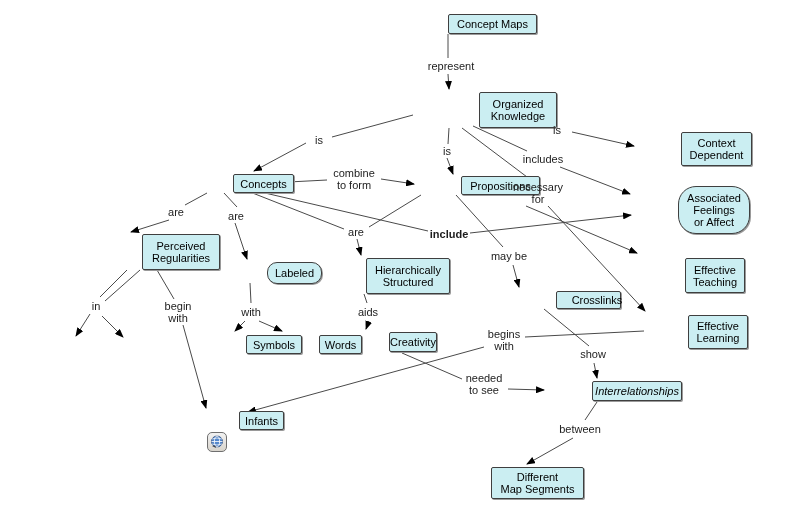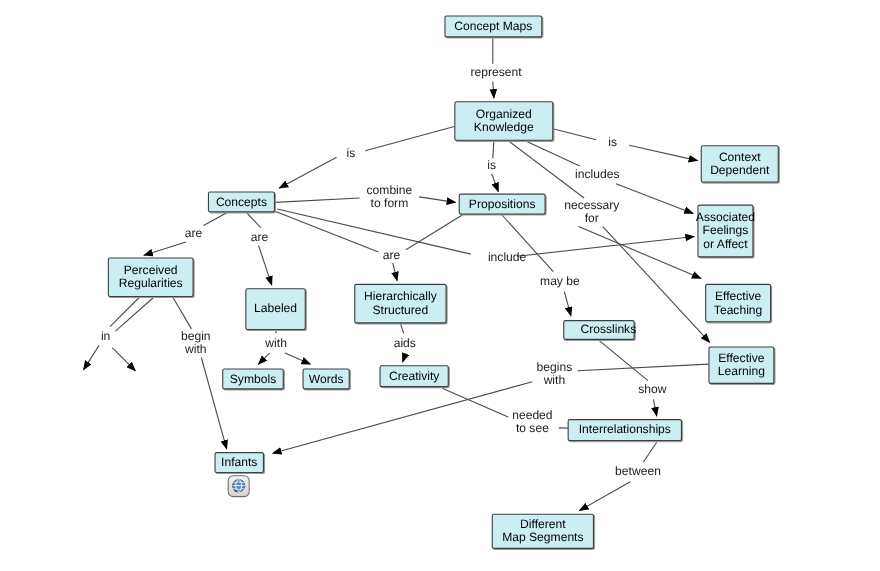--- a/index.html
+++ b/index.html
@@ -15,20 +15,21 @@
     box-shadow:1px 1px 0 #9a9a9a;
     color:#000;
     font-size:11px;
     line-height:12px;
     text-align:center;
     display:flex;align-items:center;justify-content:center;
     white-space:pre-line;
     padding:1px 3px;
     box-sizing:border-box;
     cursor:default;
+    margin-left:44px;
   }
   .link-label{
     position:absolute;
     transform:translate(-50%,-50%);
     color:#1c1c1c;
     font-size:11px;
     line-height:12px;
     text-align:center;
     white-space:pre-line;
     background:transparent;
@@ -139,60 +140,60 @@
         <line x1="594" y1="363" x2="597" y2="378" marker-end="url(#arr)"></line>
       </g>
       <g>
         <line x1="597" y1="402" x2="585" y2="420"></line>
         <line x1="573" y1="438" x2="527" y2="464" marker-end="url(#arr)"></line>
       </g>
     </g>
   </svg>
 
   <div class="node" style="left:404px;top:14px;width:89px;height:20px;">Concept Maps</div>
-  <div class="node" style="left:413px;top:92px;width:90px;height:36px;">Organized
+  <div class="node" style="left:435px;top:92px;width:78px;height:36px;">Organized
 Knowledge</div>
   <div class="node" style="left:189px;top:174px;width:61px;height:19px;">Concepts</div>
   <div class="node" style="left:417px;top:176px;width:79px;height:19px;">Propositions</div>
   <div class="node" style="left:637px;top:132px;width:71px;height:34px;">Context
 Dependent</div>
-  <div class="node" style="left:634px;top:186px;width:51px;height:48px;">Associated
+  <div class="node" style="left:634px;top:186px;width:72px;height:48px;border-radius:18px;">Associated
 Feelings
 or Affect</div>
   <div class="node" style="left:641px;top:258px;width:60px;height:35px;">Effective
 Teaching</div>
   <div class="node" style="left:644px;top:315px;width:60px;height:34px;">Effective
 Learning</div>
   <div class="node" style="left:98px;top:234px;width:78px;height:36px;">Perceived
 Regularities</div>
-  <div class="node" style="left:223px;top:262px;width:55px;height:38px;">Labeled</div>
+  <div class="node" style="left:223px;top:262px;width:55px;height:22px;border-radius:10px;">Labeled</div>
   <div class="node" style="left:202px;top:335px;width:56px;height:19px;">Symbols</div>
   <div class="node" style="left:275px;top:335px;width:43px;height:19px;">Words</div>
   <div class="node" style="left:322px;top:258px;width:84px;height:36px;">Hierarchically
 Structured</div>
-  <div class="node" style="left:345px;top:332px;width:63px;height:20px;">Creativity</div>
+  <div class="node" style="left:345px;top:332px;width:48px;height:20px;">Creativity</div>
   <div class="node" style="left:512px;top:291px;width:65px;height:18px;padding-left:20px;">Crosslinks</div>
   <div class="node" style="left:195px;top:411px;width:45px;height:19px;">Infants</div>
-  <div class="node" style="left:516px;top:381px;width:104px;height:20px;">Interrelationships</div>
+  <div class="node" style="left:548px;top:381px;width:90px;height:20px;font-style:italic;">Interrelationships</div>
   <div class="node" style="left:447px;top:467px;width:93px;height:32px;">Different
 Map Segments</div>
 
   <div class="link-label" style="left:451px;top:66px;">represent</div>
   <div class="link-label" style="left:319px;top:140px;">is</div>
   <div class="link-label" style="left:447px;top:151px;">is</div>
   <div class="link-label" style="left:557px;top:130px;">is</div>
   <div class="link-label" style="left:543px;top:159px;">includes</div>
   <div class="link-label" style="left:538px;top:193px;">necessary
 for</div>
   <div class="link-label" style="left:354px;top:179px;">combine
 to form</div>
   <div class="link-label" style="left:176px;top:212px;">are</div>
   <div class="link-label" style="left:236px;top:216px;">are</div>
   <div class="link-label" style="left:356px;top:232px;">are</div>
-  <div class="link-label" style="left:461px;top:234px;">include</div>
+  <div class="link-label" style="left:449px;top:234px;font-weight:bold;">include</div>
   <div class="link-label" style="left:509px;top:256px;">may be</div>
   <div class="link-label" style="left:96px;top:306px;">in</div>
   <div class="link-label" style="left:178px;top:312px;">begin
 with</div>
   <div class="link-label" style="left:251px;top:312px;">with</div>
   <div class="link-label" style="left:368px;top:312px;">aids</div>
   <div class="link-label" style="left:484px;top:384px;">needed
 to see</div>
   <div class="link-label" style="left:504px;top:340px;">begins
 with</div>

